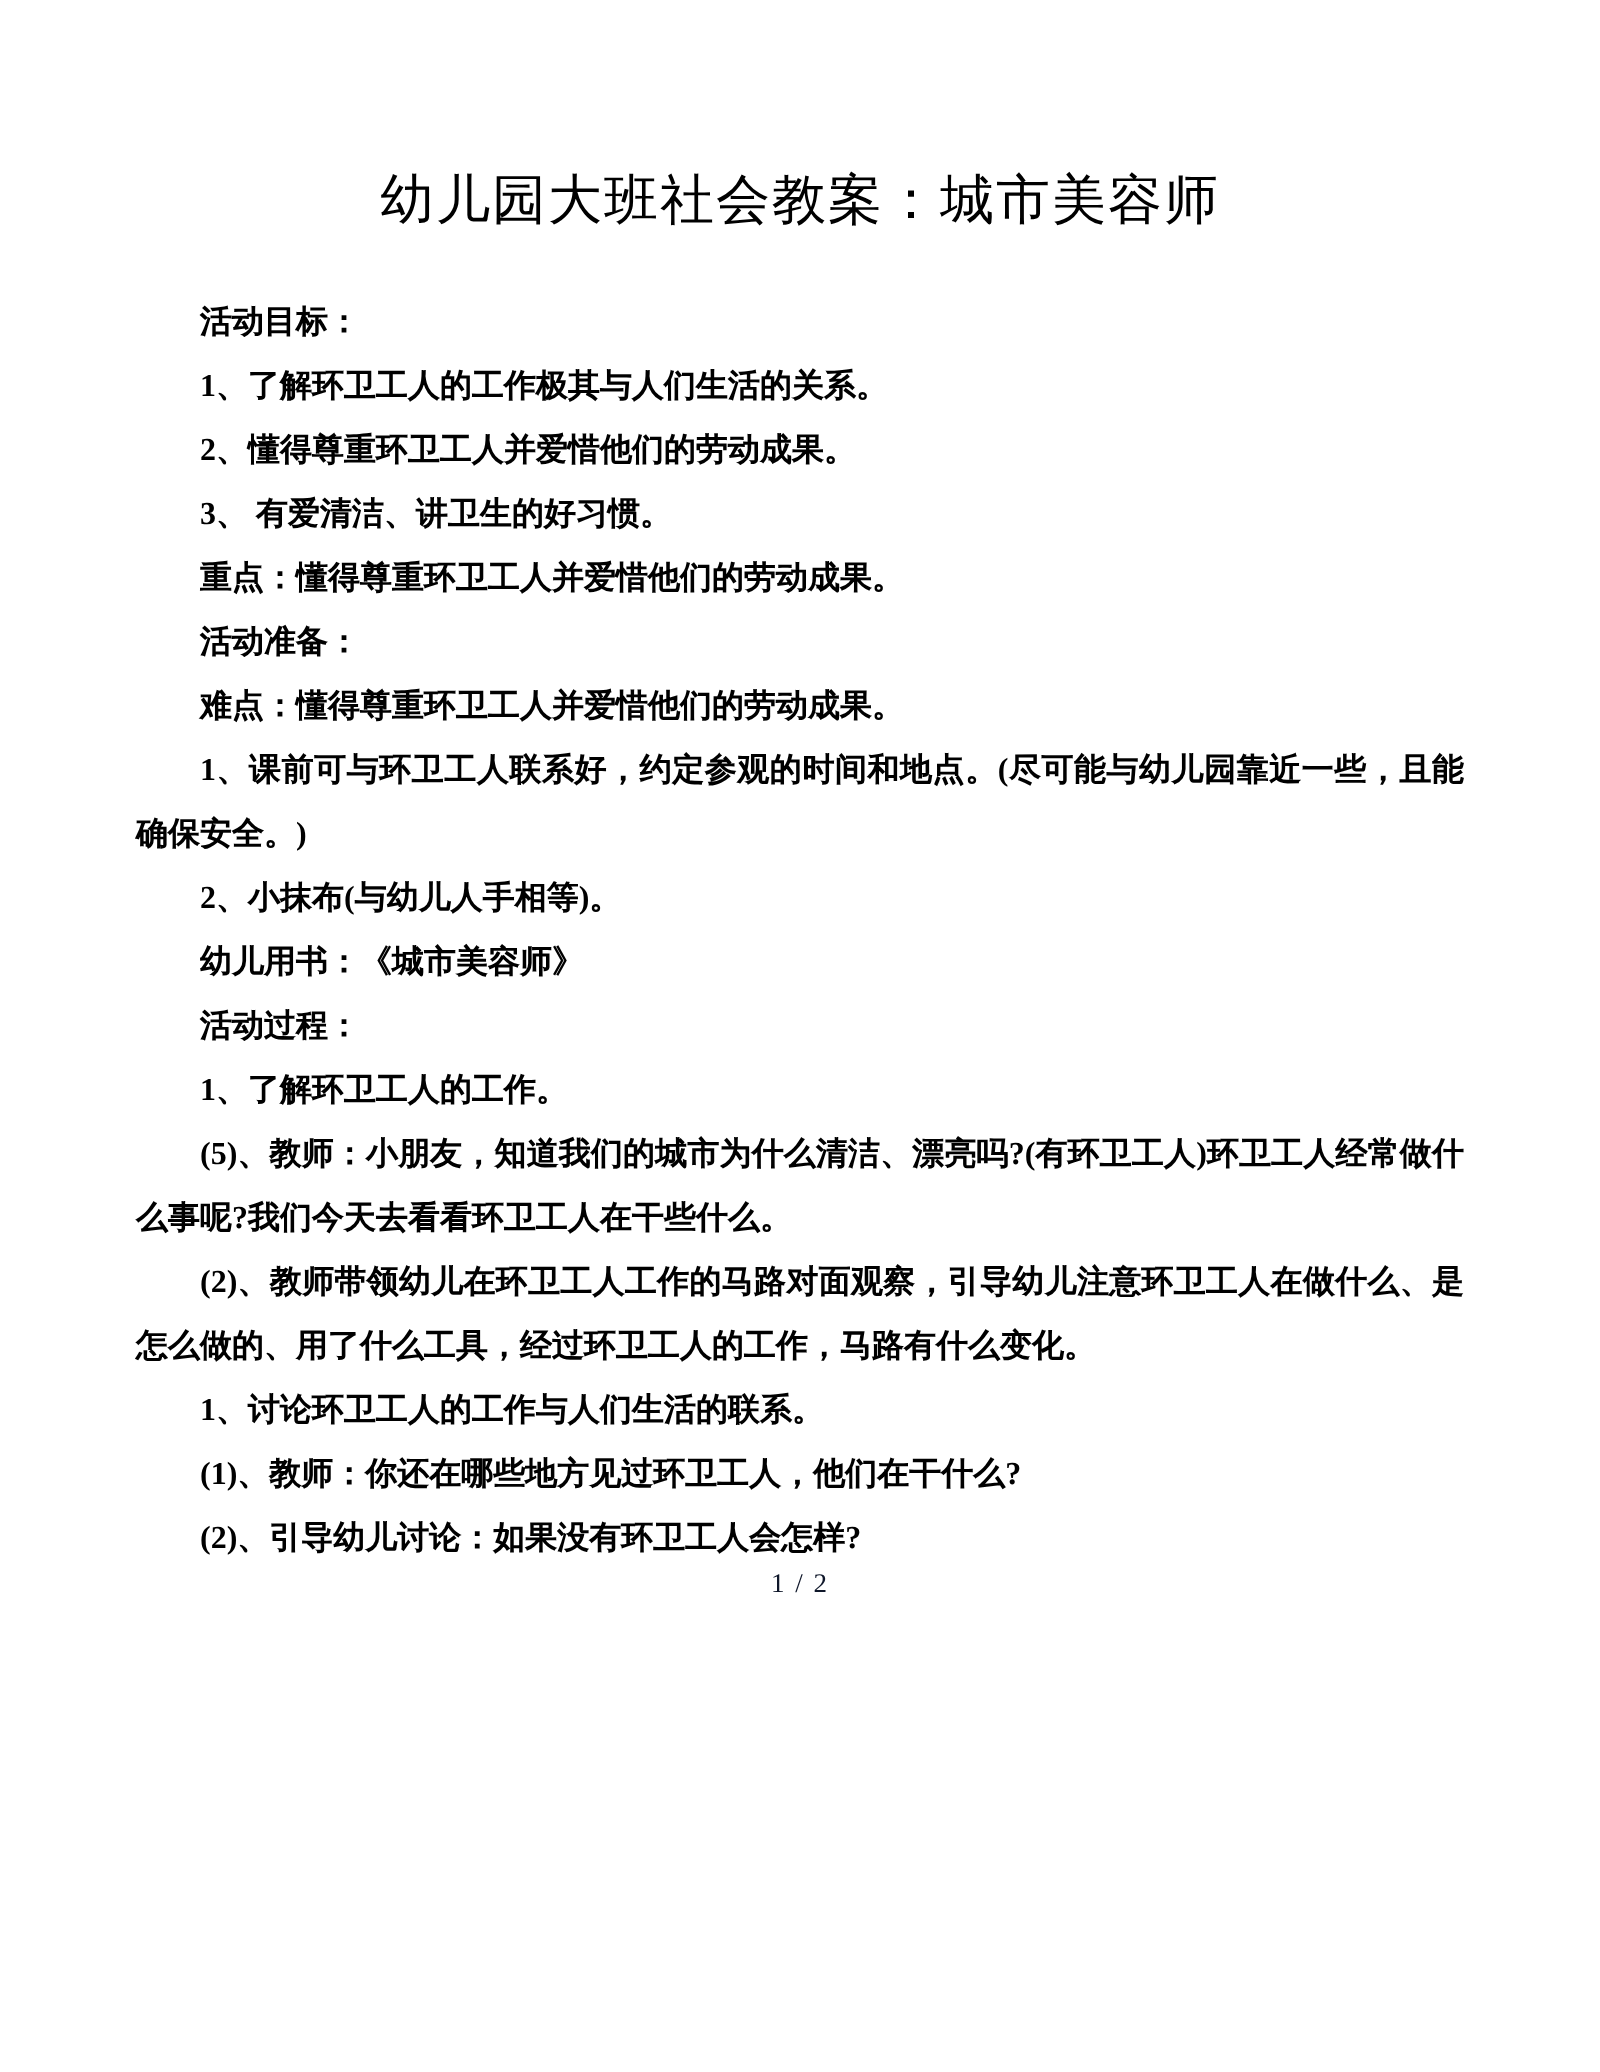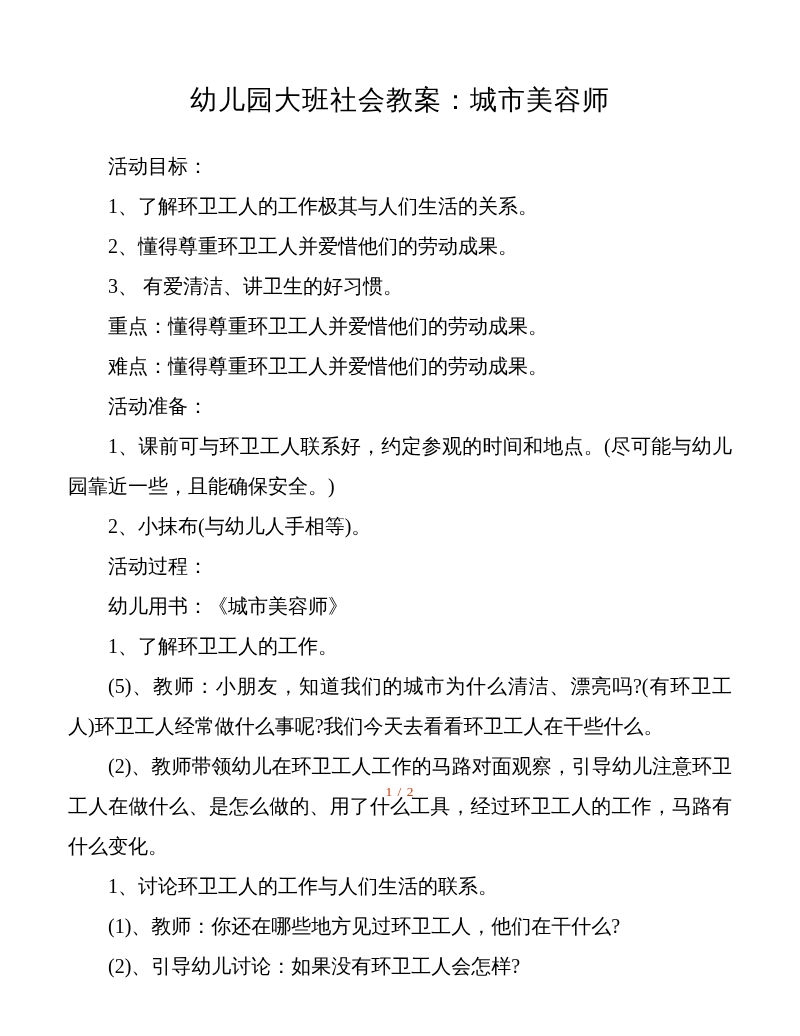--- a/index.html
+++ b/index.html
@@ -25,58 +25,59 @@
   .doc-title {
     font-size: 27px;
     font-weight: normal;
     text-align: center;
     letter-spacing: 1px;
     margin: 0 0 28px 0;
     line-height: 1.35;
     font-family: "Liberation Serif", "DejaVu Serif", serif;
   }
   .body-text {
-    font-size: 20px;
+    font-size: 16px;
     line-height: 2.0;
     text-align: justify;
     text-justify: inter-ideograph;
+    font-weight: bold;
   }
   .para {
     margin: 0;
     text-indent: 2em;
   }
   .footer {
     position: absolute;
     left: 0;
     right: 0;
     bottom: 44px;
     text-align: center;
     font-size: 13.5px;
-    color: #c2410c;
+    color: #0f172a;
     letter-spacing: 1px;
   }
 </style>
 </head>
 <body>
 
 <div class="page">
   <h1 class="doc-title">幼儿园大班社会教案：城市美容师</h1>
 
   <div class="body-text">
     <p class="para">活动目标：</p>
     <p class="para">1、了解环卫工人的工作极其与人们生活的关系。</p>
     <p class="para">2、懂得尊重环卫工人并爱惜他们的劳动成果。</p>
     <p class="para">3、 有爱清洁、讲卫生的好习惯。</p>
     <p class="para">重点：懂得尊重环卫工人并爱惜他们的劳动成果。</p>
+    <p class="para">活动准备：</p>
     <p class="para">难点：懂得尊重环卫工人并爱惜他们的劳动成果。</p>
-    <p class="para">活动准备：</p>
     <p class="para">1、课前可与环卫工人联系好，约定参观的时间和地点。(尽可能与幼儿园靠近一些，且能确保安全。)</p>
     <p class="para">2、小抹布(与幼儿人手相等)。</p>
+    <p class="para">幼儿用书：《城市美容师》</p>
     <p class="para">活动过程：</p>
-    <p class="para">幼儿用书：《城市美容师》</p>
     <p class="para">1、了解环卫工人的工作。</p>
     <p class="para">(5)、教师：小朋友，知道我们的城市为什么清洁、漂亮吗?(有环卫工人)环卫工人经常做什么事呢?我们今天去看看环卫工人在干些什么。</p>
     <p class="para">(2)、教师带领幼儿在环卫工人工作的马路对面观察，引导幼儿注意环卫工人在做什么、是怎么做的、用了什么工具，经过环卫工人的工作，马路有什么变化。</p>
     <p class="para">1、讨论环卫工人的工作与人们生活的联系。</p>
     <p class="para">(1)、教师：你还在哪些地方见过环卫工人，他们在干什么?</p>
     <p class="para">(2)、引导幼儿讨论：如果没有环卫工人会怎样?</p>
   </div>
 
   <div class="footer">1 / 2</div>
 </div>

